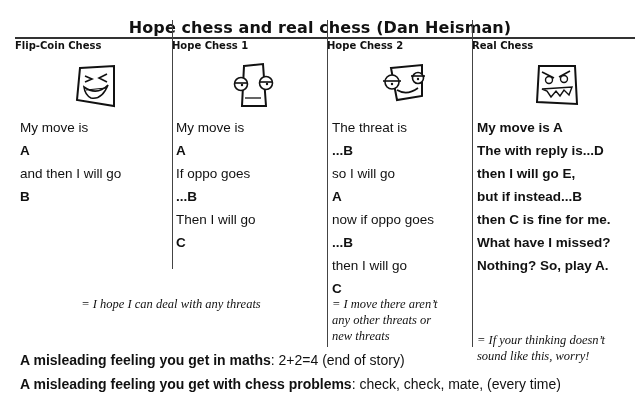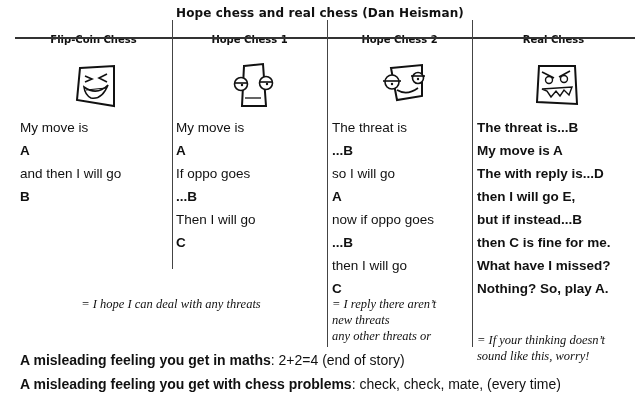--- a/index.html
+++ b/index.html
@@ -1,18 +1,18 @@
 <!DOCTYPE html>
 <html><head>
 <meta charset="utf-8">
 <style>
   html, body { margin: 0; padding: 0; background: #ffffff; }
   body { width: 640px; height: 407px; position: relative; overflow: hidden; color: #111; font-family: "DejaVu Sans", sans-serif; }
-  .title { position: absolute; left: 0; width: 640px; top: 6px; text-align: center; font-family: "DejaVu Sans", sans-serif; font-weight: 900; font-size: 12px; letter-spacing: 0.1px; }
-  .hdr { position: absolute; top: 34px; text-align: center; font-family: "DejaVu Sans", sans-serif; font-weight: 900; font-size: 10px; }
+  .title { position: absolute; left: 0; width: 640px; top: 18px; text-align: center; font-family: "DejaVu Sans", sans-serif; font-weight: 900; font-size: 16px; letter-spacing: 0.1px; }
+  .hdr { position: absolute; top: 40px; font-family: "DejaVu Sans", sans-serif; font-weight: 900; font-size: 10px; }
   .hrule { position: absolute; left: 15px; width: 620px; top: 37px; height: 2px; background: #333; }
   .vline { position: absolute; width: 1px; background: #444; }
   .face { position: absolute; }
   .col { position: absolute; }
   .line { height: 23px; line-height: 23px; font-family: "Liberation Sans", sans-serif; font-size: 13.5px; white-space: nowrap; }
   .b { font-weight: bold; }
   .note { position: absolute; font-family: Liberation Serif, serif; font-style: italic; font-size: 12.5px; line-height: 16px; }
   .foot { position: absolute; left: 20px; font-family: "Liberation Sans", sans-serif; font-size: 14px; white-space: nowrap; }
   .foot .b { font-weight: bold; }
 </style>
@@ -91,35 +91,34 @@
   <div class="line b">...B</div>
   <div class="line">so I will go</div>
   <div class="line b">A</div>
   <div class="line">now if oppo goes</div>
   <div class="line b">...B</div>
   <div class="line">then I will go</div>
   <div class="line b">C</div>
 </div>
 
 <div class="col" style="left:477px;top:116px;">
-  <div class="line b">The threat is...B</div>
   <div class="line b">My move is A</div>
   <div class="line b">The with reply is...D</div>
   <div class="line b">then I will go E,</div>
   <div class="line b">but if instead...B</div>
   <div class="line b">then C is fine for me.</div>
   <div class="line b">What have I missed?</div>
   <div class="line b">Nothing?  So, play A.</div>
 </div>
 
 <div class="note" style="left:15px;width:312px;top:296px;text-align:center;">= I hope I can deal with any threats</div>
 <div class="note" style="left:332px;top:296px;">
-  <div>= I reply there aren’t</div>
+  <div>= I move there aren’t</div>
+  <div>any other threats or</div>
   <div>new threats</div>
-  <div>any other threats or</div>
 </div>
 <div class="note" style="left:477px;top:296px;margin-top:36px;">
   <div>= If your thinking doesn’t</div>
   <div>sound like this, worry!</div>
 </div>
 
 <div class="foot" style="top:352px;">
   <span class="b">A misleading feeling you get in maths</span><span>: 2+2=4 (end of story)</span>
 </div>
 <div class="foot" style="top:376px;">

